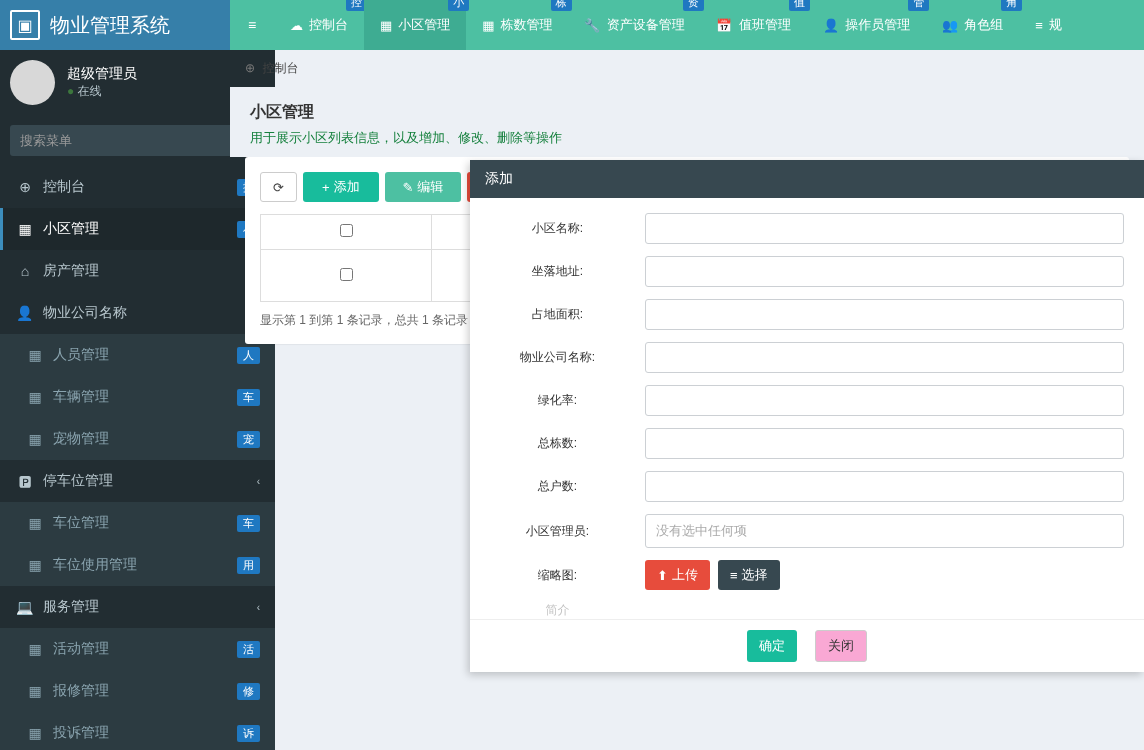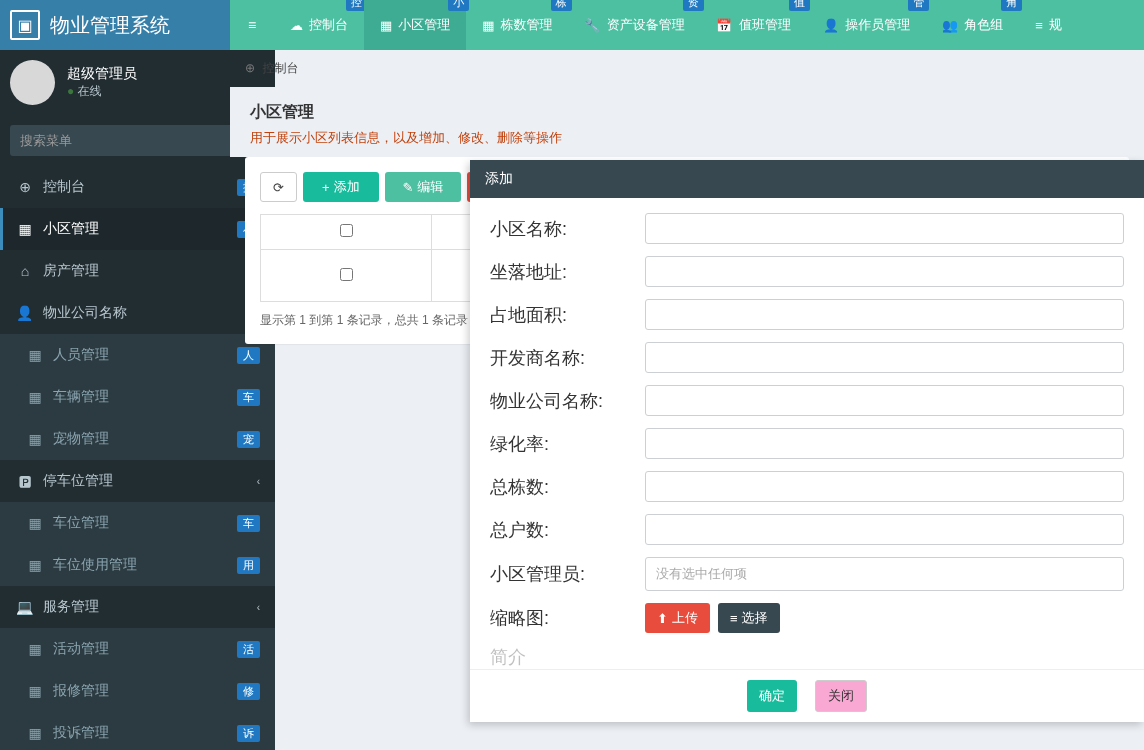--- a/index.html
+++ b/index.html
@@ -33,21 +33,21 @@
 .menu-item .mi-icon { width: 20px; display: inline-block; text-align: center; margin-right: 8px; font-style: normal;}
 .menu-item .mi-arrow { margin-left: auto; font-size: 10px; }
 .menu-item .mi-badge { margin-left: auto; background: #1f78c1; color: #fff; font-size: 11px; padding: 1px 6px; border-radius: 2px; }
 
 
 .main { margin-left: 230px; padding-top: 0; height: calc(100vh - 50px); overflow: auto; position: relative; }
 .breadcrumb { padding: 10px 15px; color: #444; font-size: 12px; }
 .breadcrumb .bc-icon { color: #777; margin-right: 4px; }
 .page-header { padding: 15px 20px 10px; background: #ecf0f5; }
 .page-header h1 { font-size: 16px; font-weight: 600; color: #333; margin-bottom: 6px; }
-.page-header p { font-size: 13px; color: #c2410c; }
+.page-header p { font-size: 13px; color: #15803d; }
 
 .content-box { margin: 0 15px 15px; background: #fff; border-radius: 3px; padding: 15px; box-shadow: 0 1px 1px rgba(0,0,0,.05); }
 .toolbar { display: flex; gap: 6px; margin-bottom: 12px; }
 .btn { padding: 6px 12px; border: none; border-radius: 3px; font-size: 13px; cursor: pointer; color: #fff; display: inline-flex; align-items: center; gap: 4px; }
 .btn-default { background: #fff; color: #444; border: 1px solid #ccc; }
 .btn-success { background: #18bc9c; }
 .btn-danger { background: #e74c3c; }
 .btn-broad { min-width: 76px; justify-content: center; }
 
 .tbl { width: 100%; border-collapse: collapse; }
@@ -56,21 +56,21 @@
 .thumb { width: 32px; height: 32px; background: #1a2a3a; display: inline-block; border-radius: 2px; position: relative; }
 .thumb::before { content:""; position:absolute; left:4px; right:4px; top:6px; height:14px; background:#445; border-radius:2px;}
 .thumb::after { content:""; position:absolute; left:4px; right:4px; bottom:4px; height:4px; background:#a55;}
 .record-info { color: #666; font-size: 12px; margin-top: 10px; }
 
 
 .modal { position: fixed; top: 160px; left: 470px; right: 0; background: #fff; box-shadow: -2px 3px 8px rgba(0,0,0,.2); z-index: 50; }
 .modal-header { background: #374850; color: #fff; padding: 10px 15px; font-size: 14px; }
 .modal-body { padding: 15px 20px 0; max-height: 480px; overflow-y: auto; }
 .form-row { display: flex; align-items: center; margin-bottom: 12px; }
-.form-row label { width: 155px; text-align: left; padding-right: 20px; color: #333; font-size: 18px; }
+.form-row label { width: 155px; text-align: center; padding-right: 20px; color: #333; font-size: 12px; }
 .form-row .control { flex: 1; }
 .form-row input[type=text] { width: 100%; padding: 7px 10px; border: 1px solid #ccd0d4; border-radius: 3px; font-size: 13px; outline: none; }
 .select-ph { width: 100%; padding: 7px 10px; border: 1px solid #ccd0d4; border-radius: 3px; color: #aaa; font-size: 13px; }
 .upload-btns { display: flex; gap: 8px; }
 .btn-dark { background: #374850; }
 .modal-footer { border-top: 1px solid #eee; padding: 10px 15px; background: #fff; display: flex; gap: 18px; justify-content: center; }
 .btn-close { background: #f9a8d4; border: 1px solid #ccc; color: #333; }
 </style>
 </head>
 <body>
@@ -270,24 +270,20 @@
       </div>
       <div class="form-row">
         <label>坐落地址:</label>
         <div class="control"><input type="text" style=""></div>
       </div>
       <div class="form-row">
         <label>占地面积:</label>
         <div class="control"><input type="text" style=""></div>
       </div>
       <div class="form-row">
-        <label>开发商名称:</label>
-        <div class="control"><input type="text" style=""></div>
-      </div>
-      <div class="form-row">
         <label>物业公司名称:</label>
         <div class="control"><input type="text" style=""></div>
       </div>
       <div class="form-row">
         <label>绿化率:</label>
         <div class="control"><input type="text" style=""></div>
       </div>
       <div class="form-row">
         <label>总栋数:</label>
         <div class="control"><input type="text" style=""></div>

